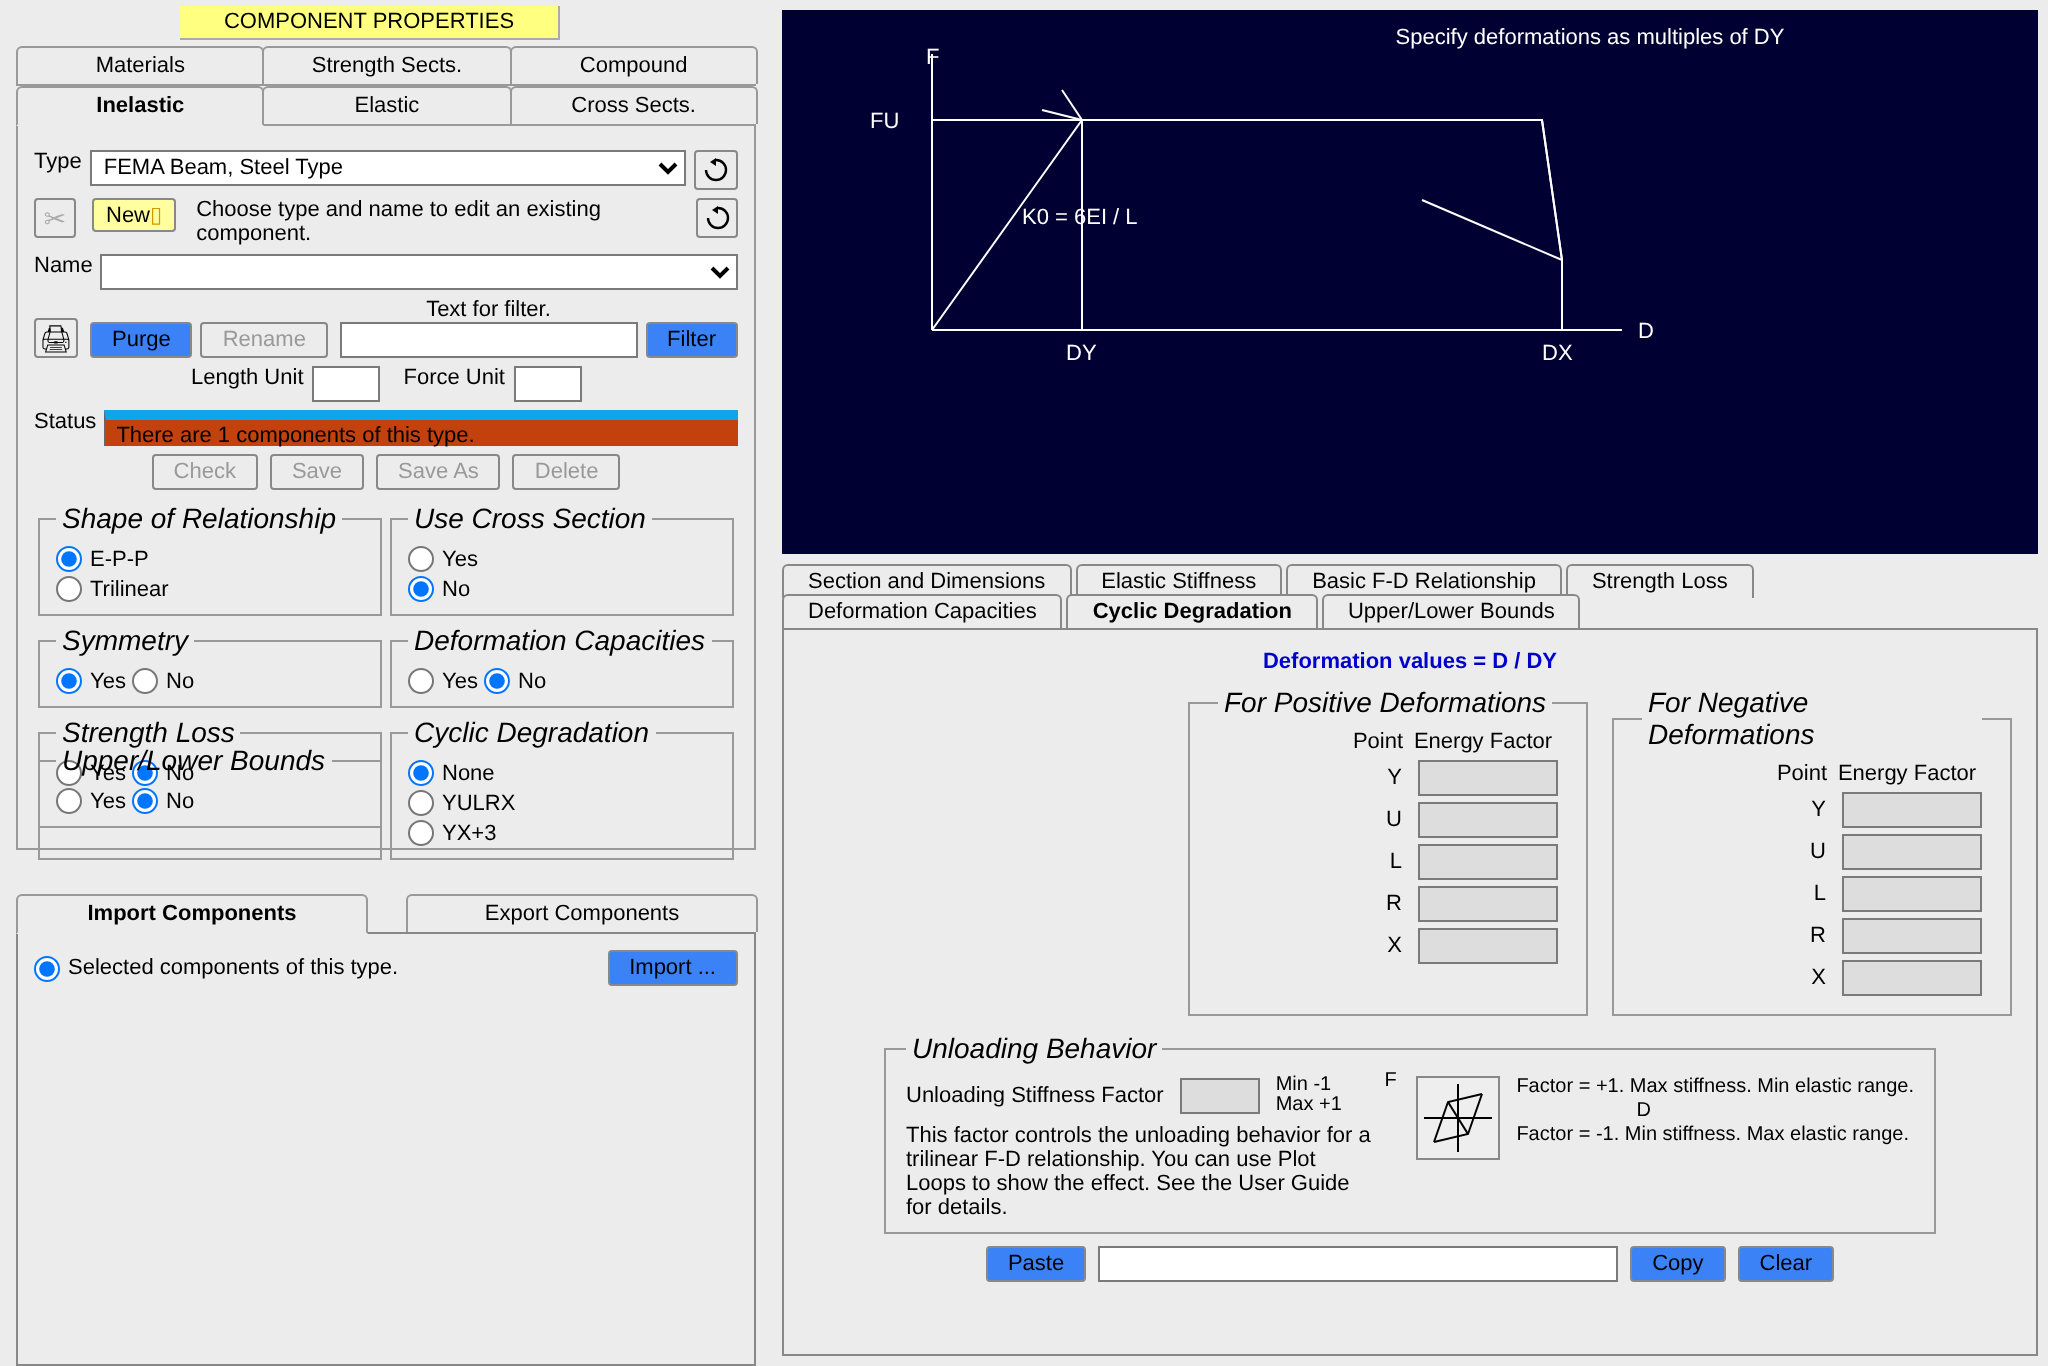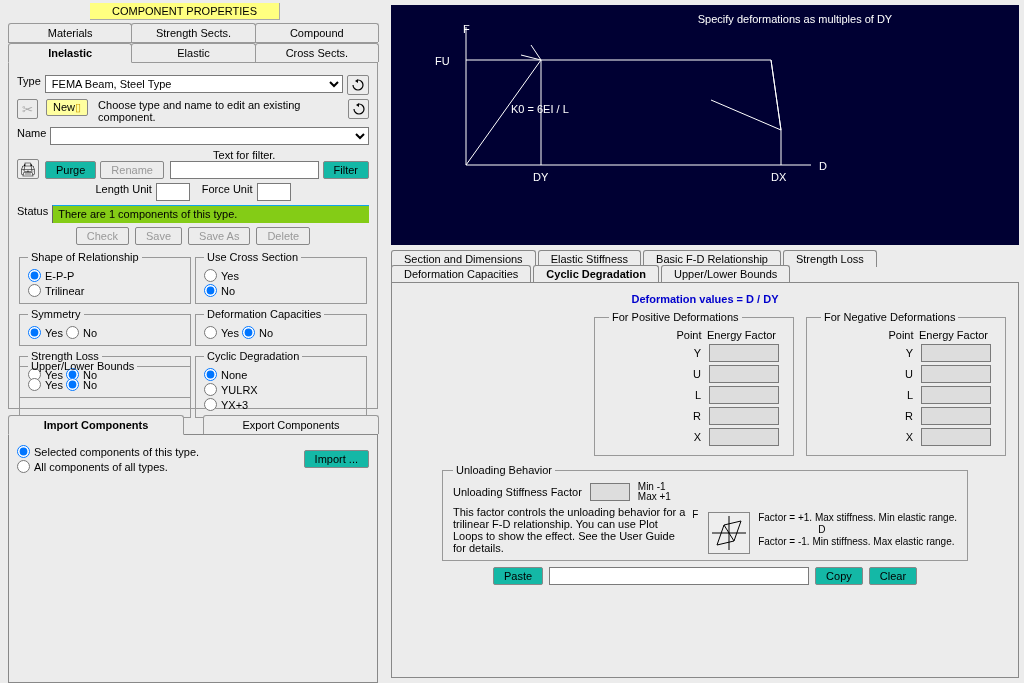--- a/index.html
+++ b/index.html
@@ -8,43 +8,43 @@
 .left-panel { width: 386px; height: 100%; display: flex; flex-direction: column; }
 .right-panel { flex: 1; height: 100%; display: flex; flex-direction: column; }
 .title-bar { background: #ffff80; text-align: center; padding: 2px 0; font-size: 11px; width: 190px; margin: 3px 0 3px 90px; border-bottom: 1px solid #aaa; border-right: 1px solid #aaa; }
 .tabs { display: flex; border-bottom: 1px solid #999; position: relative; }
 .tab { flex: 1; text-align: center; padding: 3px 18px; font-size: 11px; background: #ececec; border: 1px solid #999; border-bottom: none; margin-right: -1px; border-radius: 3px 3px 0 0; cursor: pointer; }
 .tab.active { background: #ececec; border-bottom: 1px solid #ececec; margin-bottom: -1px; font-weight: bold; z-index: 2; }
 .tab-body { border: 1px solid #999; border-top: none; padding: 8px; background: #ececec; }
 .row { display: flex; align-items: flex-start; margin: 4px 0; }
 .lbl { font-size: 11px; margin-right: 4px; }
 select, input[type="text"] { font-size: 11px; border: 1px solid #7a7a7a; background: #fff; padding: 1px 2px; height: 18px; }
-.btn { font-size: 11px; background: #14b8a6; border: 1px solid #888; padding: 2px 10px; cursor: pointer; border-radius: 2px; }
+.btn { font-size: 11px; background: #3b82f6; border: 1px solid #888; padding: 2px 10px; cursor: pointer; border-radius: 2px; }
 .btn.disabled { color: #999; background: #ececec; }
 .btn.small { padding: 1px 6px; }
 .icon-btn { width: 22px; height: 20px; border: 1px solid #888; background: #ececec; display: inline-flex; align-items: center; justify-content: center; cursor: pointer; border-radius: 2px; }
-.status-box { background: #84cc16; padding: 2px 5px; flex: 1; height: 18px; border-left: 1px solid #666; border-top: 1px solid #0ea5e9; }
+.status-box { background: #c2410c; padding: 2px 5px; flex: 1; height: 18px; border-left: 1px solid #666; border-top: 5px solid #0ea5e9; }
 fieldset { border: 1px solid #999; padding: 4px 8px; font-size: 11px; margin: 2px; }
-fieldset legend { font-size: 11px; padding: 0 3px; }
+fieldset legend { font-size: 14px; padding: 0 3px; font-style: italic; }
 .radio-row { display: flex; align-items: center; font-size: 11px; margin: 2px 0; }
 .radio-row input { margin-right: 4px; }
-.chart-area { background: #000033; margin: 5px; height: 240px; position: relative; color: #fff; font-size: 11px; }
+.chart-area { background: #000033; margin: 5px; height: 272px; position: relative; color: #fff; font-size: 11px; }
 .chart-area svg { position: absolute; top: 0; left: 0; }
 .chart-label { position: absolute; color: #fff; font-size: 11px; }
 .lower-tabs { display: flex; flex-wrap: wrap; margin: 0 5px; }
 .lower-tab { border: 1px solid #888; border-bottom: none; padding: 2px 12px; font-size: 11px; margin-right: 2px; margin-bottom: -1px; background: #ececec; border-radius: 3px 3px 0 0; cursor: pointer; }
 .lower-tab.active { font-weight: bold; background: #ececec; border-bottom: 1px solid #ececec; }
 .lower-body { border: 1px solid #888; margin: 0 5px 5px 5px; padding: 10px; background: #ececec; flex: 1; }
 .def-title { text-align: center; color: #0000cc; font-weight: bold; font-size: 11px; }
 .def-groups { display: flex; justify-content: flex-end; gap: 8px; margin: 4px 0; }
 .point-row { display: flex; align-items: center; margin: 3px 0; justify-content: flex-end; }
 .point-row span { width: 24px; text-align: right; margin-right: 8px; }
 .point-row input { width: 70px; background: #ddd; border: 1px solid #7a7a7a; height: 18px; }
 .disabled-input { background: #ddd !important; }
-.import-tabs { display: flex; margin-top: 3px; gap: 20px; }
+.import-tabs { display: flex; margin-top: 19px; gap: 20px; }
 .import-body { border: 1px solid #888; padding: 8px; flex: 1; }
 .hysteresis-icon { width: 42px; height: 42px; border: 1px solid #888; background: #eee; margin: 0 8px; }
 </style>
 </head>
 <body>
 
 <div class="container">
   <div class="left-panel">
     <div class="title-bar">COMPONENT PROPERTIES</div>
 
@@ -179,24 +179,20 @@
       <div class="tabs import-tabs" style="border-bottom:none">
         <div class="tab active" style="flex:1">Import Components</div>
         <div class="tab" style="flex:1">Export Components</div>
       </div>
       <div class="import-body">
         <div style="display:flex;align-items:center">
           <div style="flex:1">
             <div class="radio-row">
                 <input type="radio" checked="" style="">
                 <span>Selected components of this type.</span>
-              </div>
-            <div class="radio-row">
-                <input type="radio" style="">
-                <span>All components of all types.</span>
               </div>
           </div>
           <button class="btn">Import ...</button>
         </div>
       </div>
     </div>
   </div>
 
   <div class="right-panel">
     <div class="chart-area">
@@ -285,21 +281,21 @@
               <input class="disabled-input" style="">
             </div>
           <div class="point-row">
               <span>X</span>
               <input class="disabled-input" style="">
             </div>
         </fieldset>
       </div>
       <fieldset style="margin:6px 40px;padding:6px 10px">
         <legend>Unloading Behavior</legend>
-        <div style="display:flex;align-items:flex-end">
+        <div style="display:flex;align-items:flex-start">
           <div style="flex:1">
             <div style="display:flex;align-items:center">
               <span>Unloading Stiffness Factor</span>
               <input type="text" class="disabled-input" style="width: 40px; margin: 0px 8px;">
               <div style="font-size:10px;line-height:10px">
                 <div>Min -1</div>
                 <div>Max +1</div>
               </div>
             </div>
             <div style="margin-top:4px">This factor controls the unloading behavior for a trilinear F-D relationship. You can use Plot Loops to show the effect. See the User Guide for details.</div>

